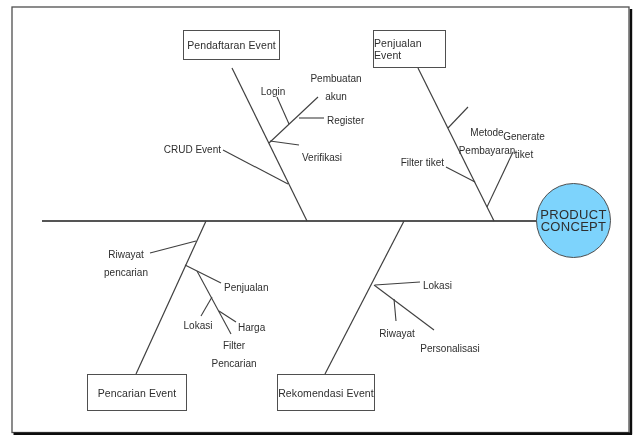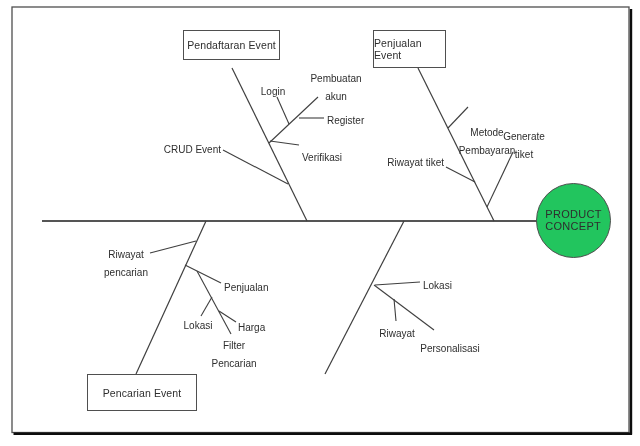--- a/index.html
+++ b/index.html
@@ -25,26 +25,26 @@
     letter-spacing: 0.1px;
     z-index: 2;
   }
   .head-circle {
     position: absolute;
     box-sizing: border-box;
     width: 75px;
     height: 75px;
     border: 1.5px solid #4f4f4f;
     border-radius: 50%;
-    background: #22c55e;
+    background: #7dd3fc;
     display: flex;
     align-items: center;
     justify-content: center;
-    text-align: left;
-    font-size: 11px;
+    text-align: center;
+    font-size: 13px;
     line-height: 11.5px;
     color: #2e2e2e;
     letter-spacing: 0.3px;
     white-space: pre-line;
     z-index: 2;
   }
   .lbl {
     position: absolute;
     font-size: 10px;
     line-height: 18px;
@@ -94,39 +94,42 @@
     <line x1="374" y1="285" x2="434" y2="330" stroke="#3f3f3f" stroke-width="1.1"></line>
     <line x1="394" y1="299" x2="396" y2="321" stroke="#3f3f3f" stroke-width="1.1"></line>
   </svg>
 
   <div class="cause-box" style="left:183px; top:30px; width:97px; height:30px;">
     <span>Pendaftaran Event</span>
   </div>
   <div class="cause-box" style="left:373px; top:30px; width:73px; height:38px;">
     <span>Penjualan Event</span>
   </div>
-  <div class="cause-box" style="left:87px; top:374px; width:110px; height:37px;">
+  <div class="cause-box" style="left:87px; top:374px; width:100px; height:37px;">
     <span>Pencarian Event</span>
+  </div>
+  <div class="cause-box" style="left:277px; top:374px; width:98px; height:37px;">
+    <span>Rekomendasi Event</span>
   </div>
 
   <div class="head-circle" style="left:536px; top:183px;">PRODUCT
 CONCEPT</div>
 
   <div class="lbl center" style="left:273px; top:83px;">Login</div>
   <div class="lbl center" style="left:336px; top:70px;">Pembuatan
 akun</div>
   <div class="lbl" style="left:327px; top:112px;">Register</div>
   <div class="lbl" style="left:302px; top:149px;">Verifikasi</div>
   <div class="lbl right" style="right:419px; top:141px;">CRUD Event</div>
 
   <div class="lbl center" style="left:487px; top:80px;margin-top:44px;">Metode
 Pembayaran</div>
   <div class="lbl center" style="left:524px; top:128px;">Generate
 tiket</div>
-  <div class="lbl right" style="right:196px; top:154px;">Riwayat tiket</div>
+  <div class="lbl right" style="right:196px; top:154px;">Filter tiket</div>
 
   <div class="lbl center" style="left:126px; top:246px;">Riwayat
 pencarian</div>
   <div class="lbl" style="left:224px; top:279px;">Penjualan</div>
   <div class="lbl center" style="left:198px; top:317px;">Lokasi</div>
   <div class="lbl" style="left:238px; top:319px;">Harga</div>
   <div class="lbl center" style="left:234px; top:337px;">Filter
 Pencarian</div>
 
   <div class="lbl" style="left:423px; top:277px;">Lokasi</div>

